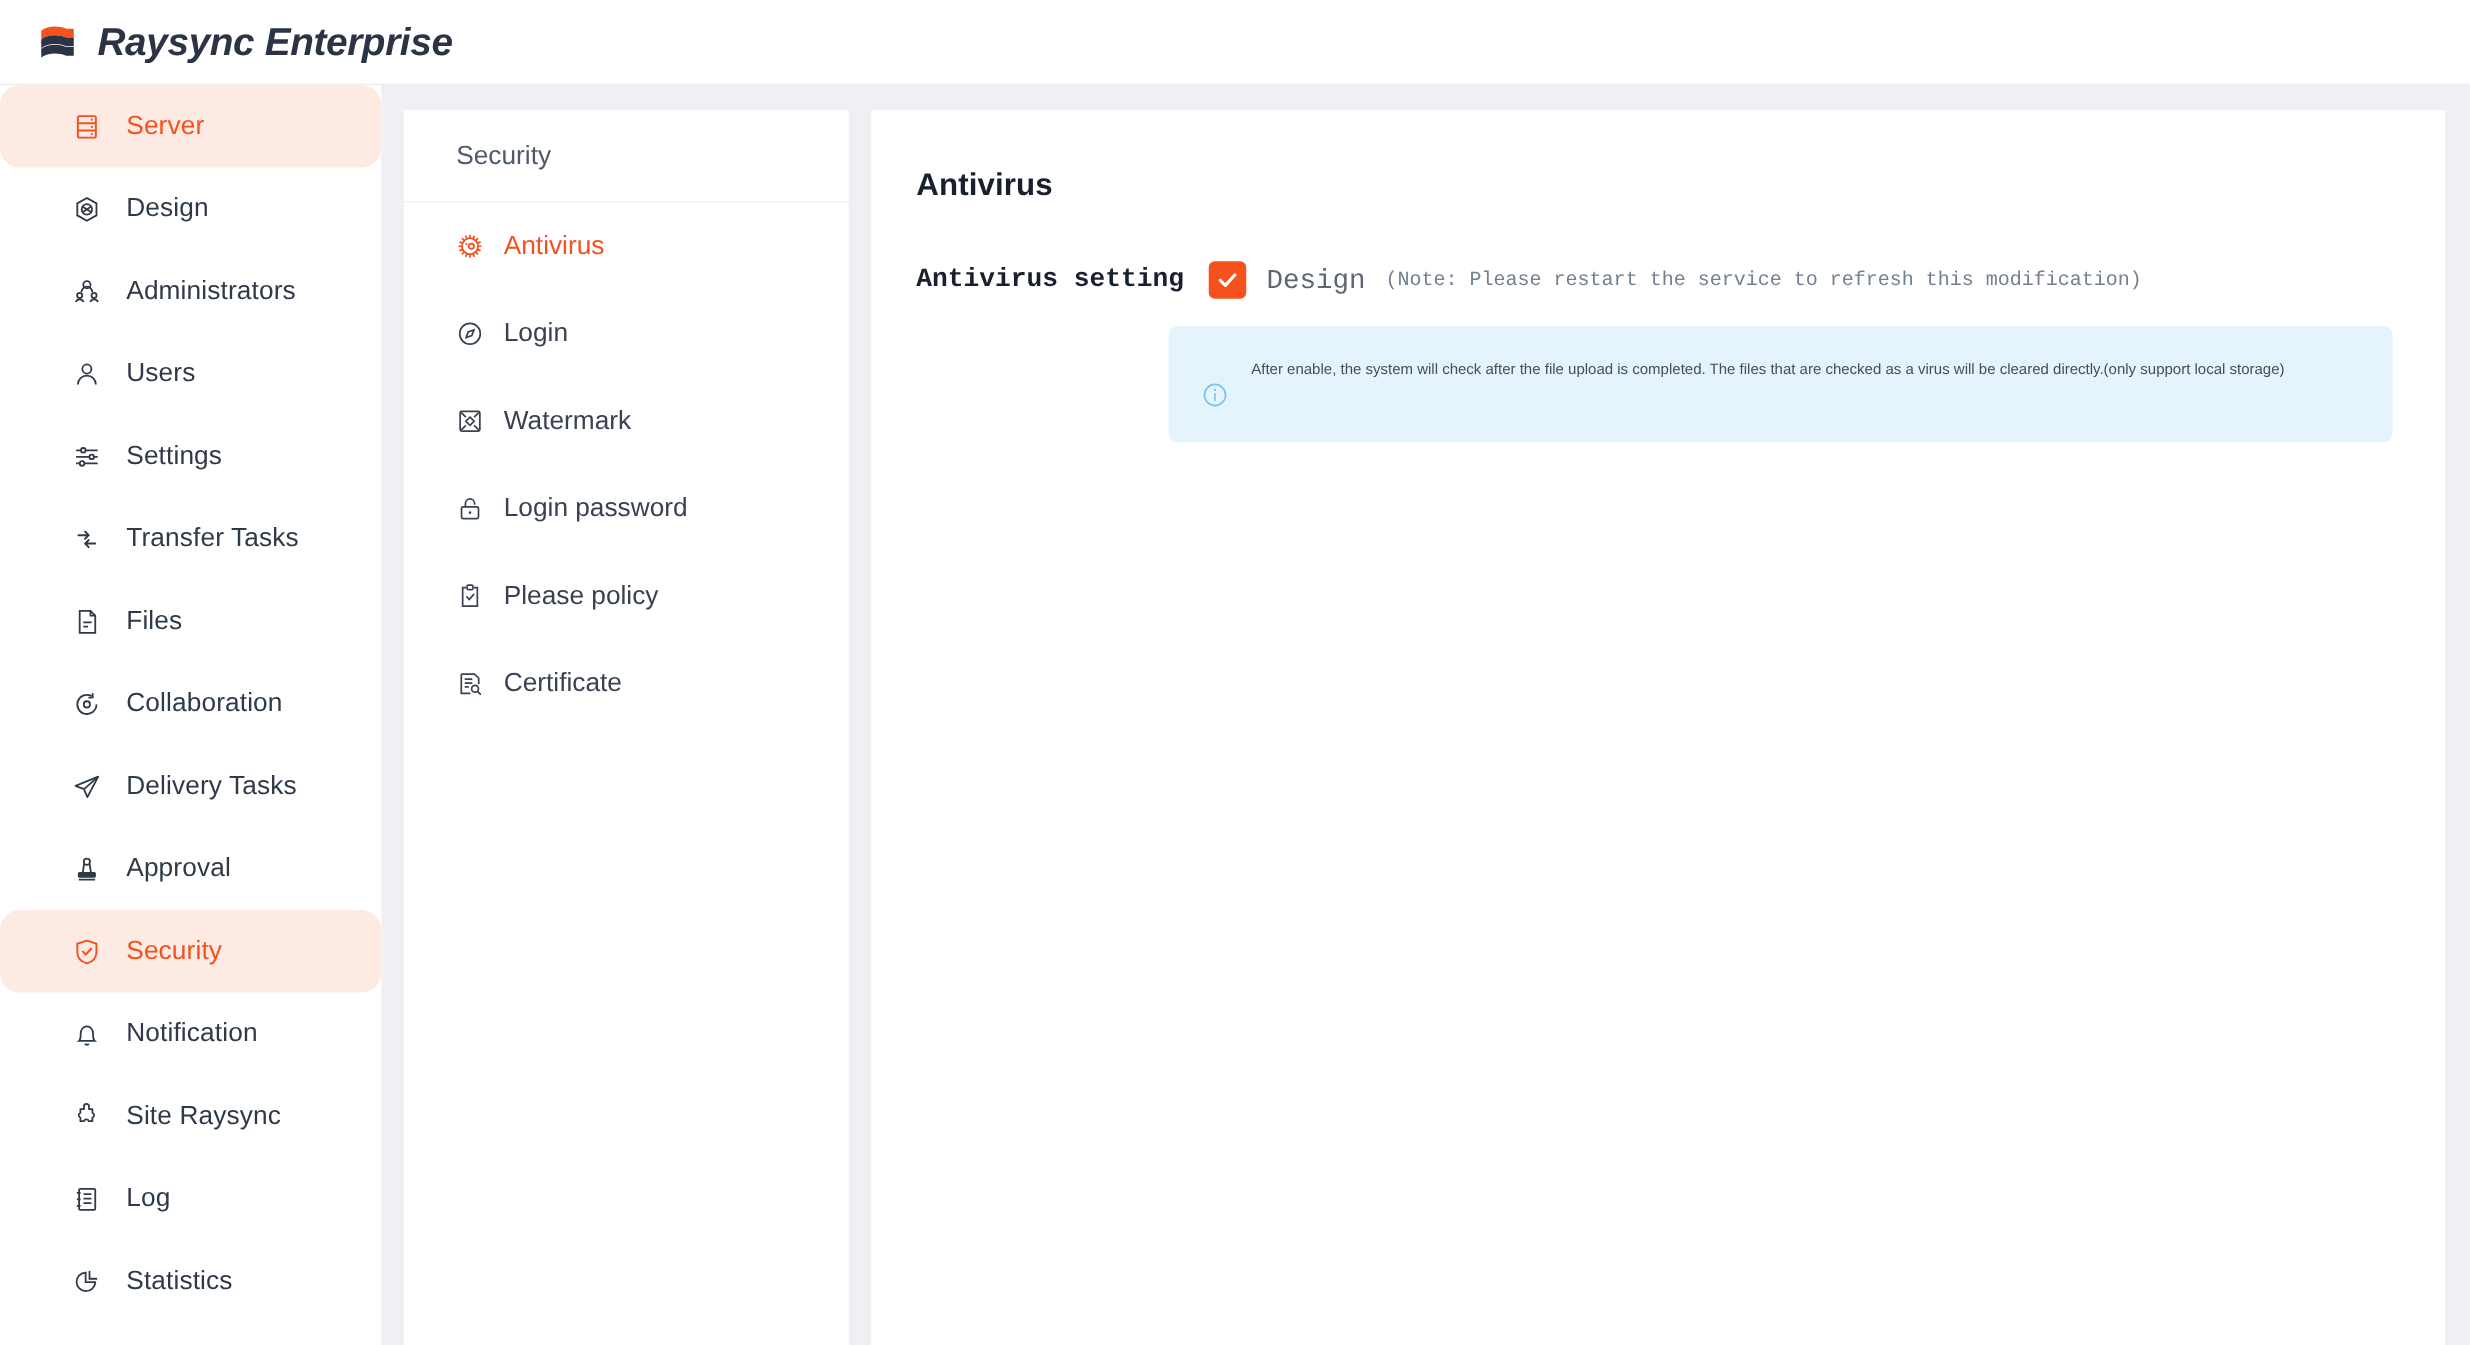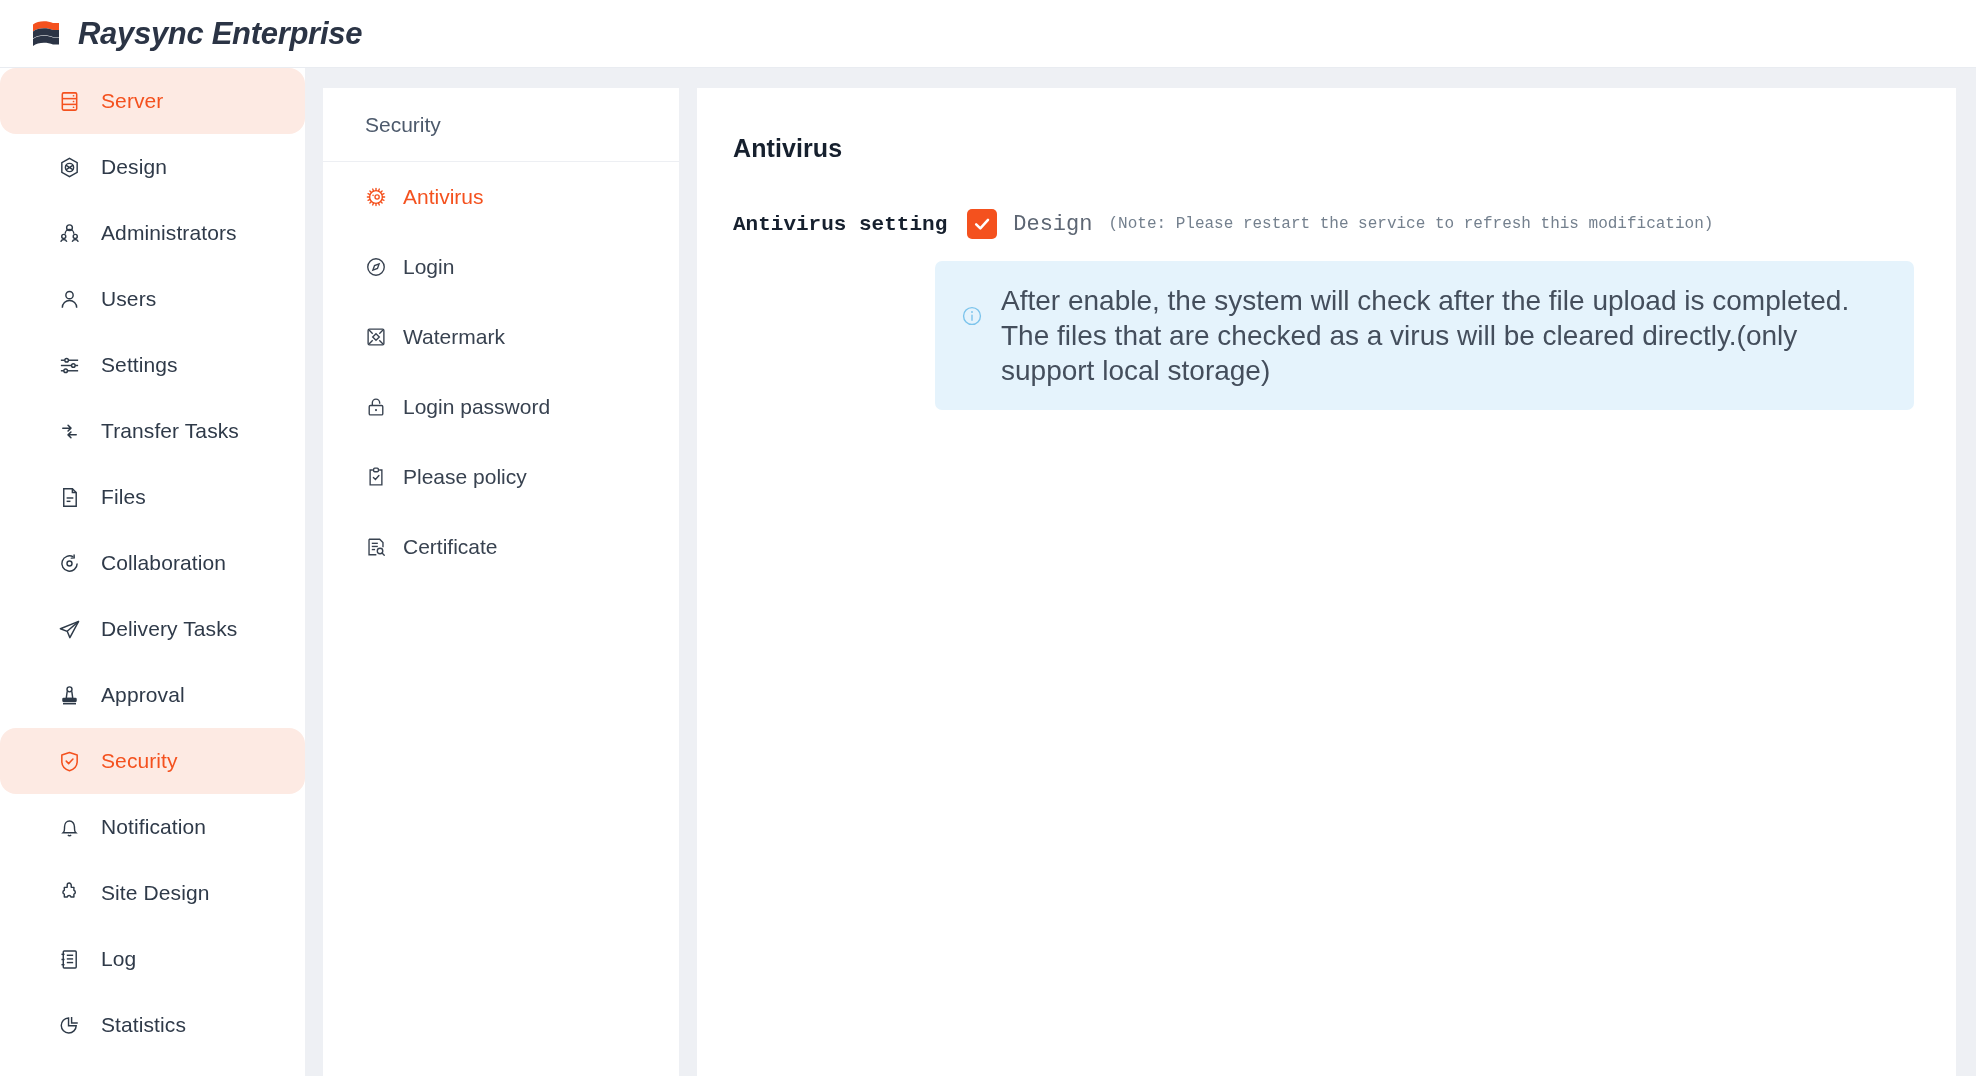--- a/index.html
+++ b/index.html
@@ -137,22 +137,22 @@
     background: #e5f3fc;
     border-radius: 7px;
     padding: 22px 26px 22px 26px;
     display: flex;
     align-items: flex-start;
     gap: 18px;
     max-width: 1022px;
   }
   .info-icon { flex: none; margin-top: 22px; }
   .info-text {
-    font-size: 28px;
-    line-height: 35px;
+    font-size: 12px;
+    line-height: 25px;
     color: #444e5c;
   }
 </style>
 </head>
 <body>
 
 <div class="app">
 
   <div class="header">
     <div class="logo-wrap">
@@ -308,21 +308,21 @@
         </span>
         <span class="nav-label">Notification</span>
       </div>
 
       <div class="nav-item">
         <span class="nav-icon">
           <svg width="23" height="23" viewBox="0 0 24 24" fill="none" stroke="#2e3a48" stroke-width="1.5" stroke-linejoin="round">
             <path d="M9.6 3.2 A2.1 2.1 0 0 1 13.8 3.2 L13.8 5.6 L16.6 5.6 L16.6 8.6 A2.1 2.1 0 0 1 16.6 12.6 L16.6 15.6 L13.6 15.6 A2.1 2.1 0 0 0 9.6 15.6 L6.6 15.6 L6.6 12.6 A2.1 2.1 0 0 1 6.6 8.6 L6.6 5.6 L9.6 5.6 Z"></path>
           </svg>
         </span>
-        <span class="nav-label">Site Design</span>
+        <span class="nav-label">Site Raysync</span>
       </div>
 
       <div class="nav-item">
         <span class="nav-icon">
           <svg width="23" height="23" viewBox="0 0 24 24" fill="none" stroke="#2e3a48" stroke-width="1.5">
             <rect x="5.5" y="3.2" width="13.5" height="17.6" rx="1"></rect>
             <line x1="9.2" y1="7.6" x2="15.8" y2="7.6"></line>
             <line x1="9.2" y1="11.4" x2="15.8" y2="11.4"></line>
             <line x1="9.2" y1="15.2" x2="15.8" y2="15.2"></line>
             <line x1="3.6" y1="6.6" x2="6.8" y2="6.6"></line>

